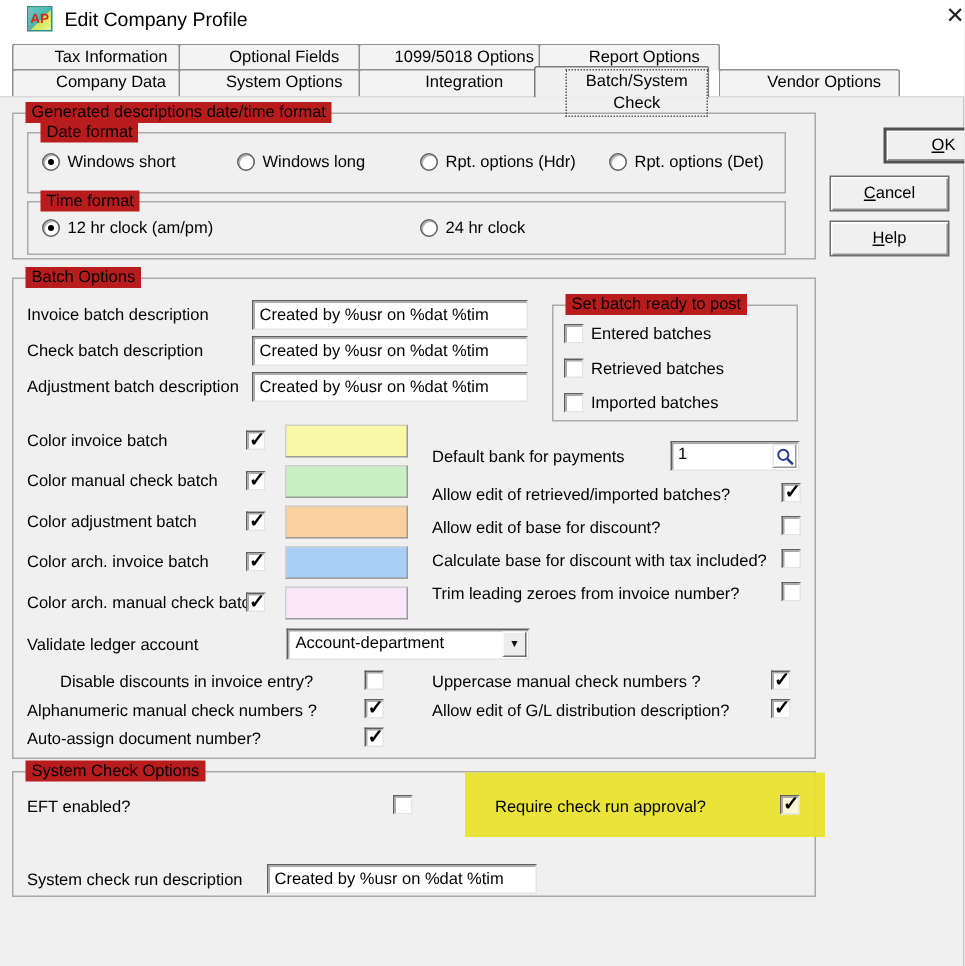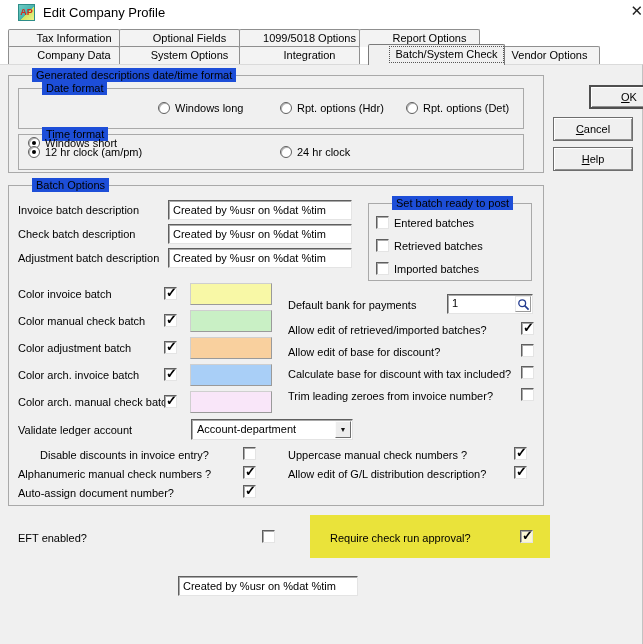--- a/index.html
+++ b/index.html
@@ -20,21 +20,21 @@
   .tab { position:absolute; height:18px; background:#f3f3f3; border:1px solid #8f8f8f; border-bottom:none;
     border-radius:2px 2px 0 0; text-align:center; line-height:16px; z-index:2;padding-left:20px; }
   .tab.active { background:#f0f0f0; border-color:#7a7a7a; z-index:6; }
   .tab.active .focusbox { display:inline-block; border:1px dotted #555; padding:0 5px; line-height:15px; margin-top:1px; }
 
   .content-panel { position:absolute; left:0; top:64px; width:643px; height:580px; background:#f0f0f0;
     border-top:1px solid #dadada; border-right:1px solid #c2c2c2; z-index:1; }
 
   
   .group { position:absolute; border:1px solid #a9a9a9; z-index:2; }
-  .legend { position:absolute; top:-8px; left:23px; background:#1d4ed8; padding:0 4px; line-height:14px; white-space:nowrap; }
+  .legend { position:absolute; top:-8px; left:8px; background:#b91c1c; padding:0 4px; line-height:14px; white-space:nowrap; }
 
   .lbl { position:absolute; white-space:nowrap; line-height:13px; z-index:3; }
 
   .tinput { position:absolute; height:20px; background:#fff; color:#000; padding:2px 4px;
     border:1px solid; border-color:#5f5f5f #e4e4e4 #e4e4e4 #5f5f5f;
     box-shadow:inset 1px 1px 0 #a9a9a9; font-family:"Liberation Sans",sans-serif; font-size:11px; z-index:3; }
 
   .cb { position:absolute; width:13px; height:13px; background:#fff;
     border:1px solid; border-color:#5f5f5f #e4e4e4 #e4e4e4 #5f5f5f;
     box-shadow:inset 1px 1px 0 #a9a9a9; z-index:3; }
@@ -84,33 +84,33 @@
 
   <div class="tab" style="left:8px;top:29px;width:112px;"><span>Tax Information</span></div>
   <div class="tab" style="left:119px;top:29px;width:121px;"><span>Optional Fields</span></div>
   <div class="tab" style="left:239px;top:29px;width:121px;"><span>1099/5018 Options</span></div>
   <div class="tab" style="left:359px;top:29px;width:121px;"><span>Report Options</span></div>
 
   <div class="tab" style="left:8px;top:46px;width:112px;"><span>Company Data</span></div>
   <div class="tab" style="left:119px;top:46px;width:121px;"><span>System Options</span></div>
   <div class="tab" style="left:239px;top:46px;width:121px;"><span>Integration</span></div>
   <div class="tab" style="left:479px;top:46px;width:121px;"><span>Vendor Options</span></div>
-  <div class="tab active" style="left:368px;top:44px;width:137px;height:21px;">
+  <div class="tab active" style="left:356px;top:44px;width:117px;height:21px;">
     <span class="focusbox">Batch/System Check</span>
   </div>
 
   <div class="content-panel"></div>
 
   <div class="group" style="left:8px;top:75px;width:536px;height:98px;">
     <div class="legend">Generated descriptions date/time format</div>
   </div>
   <div class="group" style="left:18px;top:88px;width:506px;height:41px;">
     <div class="legend">Date format</div>
   </div>
-  <div class="opt" style="left:28px;top:102px;margin-top:35px;">
+  <div class="opt" style="left:28px;top:102px;">
     <span class="rd" data-state="selected"></span>
     <span>Windows short</span>
   </div>
   <div class="opt" style="left:158px;top:102px;">
     <span class="rd" data-state="unselected"></span>
     <span>Windows long</span>
   </div>
   <div class="opt" style="left:280px;top:102px;">
     <span class="rd" data-state="unselected"></span>
     <span>Rpt. options (Hdr)</span>
@@ -217,23 +217,27 @@
   <div class="cb" style="left:514px;top:447px;" data-state="checked"></div>
 
   <div class="lbl" style="left:18px;top:468px;">Alphanumeric manual check numbers ?</div>
   <div class="cb" style="left:243px;top:466px;" data-state="checked"></div>
   <div class="lbl" style="left:288px;top:468px;">Allow edit of G/L distribution description?</div>
   <div class="cb" style="left:514px;top:466px;" data-state="checked"></div>
 
   <div class="lbl" style="left:18px;top:487px;">Auto-assign document number?</div>
   <div class="cb" style="left:243px;top:485px;" data-state="checked"></div>
 
+  <div class="group" style="left:8px;top:514px;width:536px;height:84px;">
+    <div class="legend">System Check Options</div>
+  </div>
 
   <div class="lbl" style="left:18px;top:532px;">EFT enabled?</div>
   <div class="cb" style="left:262px;top:530px;" data-state="unchecked"></div>
 
   <div class="hl" style="left: 310px; top: 515px; width: 240px; height: 43px; background: rgb(233, 226, 44);"></div>
   <div class="lbl" style="left:330px;top:532px;">Require check run approval?</div>
   <div class="cb on-hl" style="left:520px;top:530px;" data-state="checked"></div>
 
+  <div class="lbl" style="left:18px;top:581px;">System check run description</div>
   <input class="tinput" style="left: 178px; top: 576px; width: 180px;" value="Created by %usr on %dat %tim">
 
 </div>
 
 </body></html>

